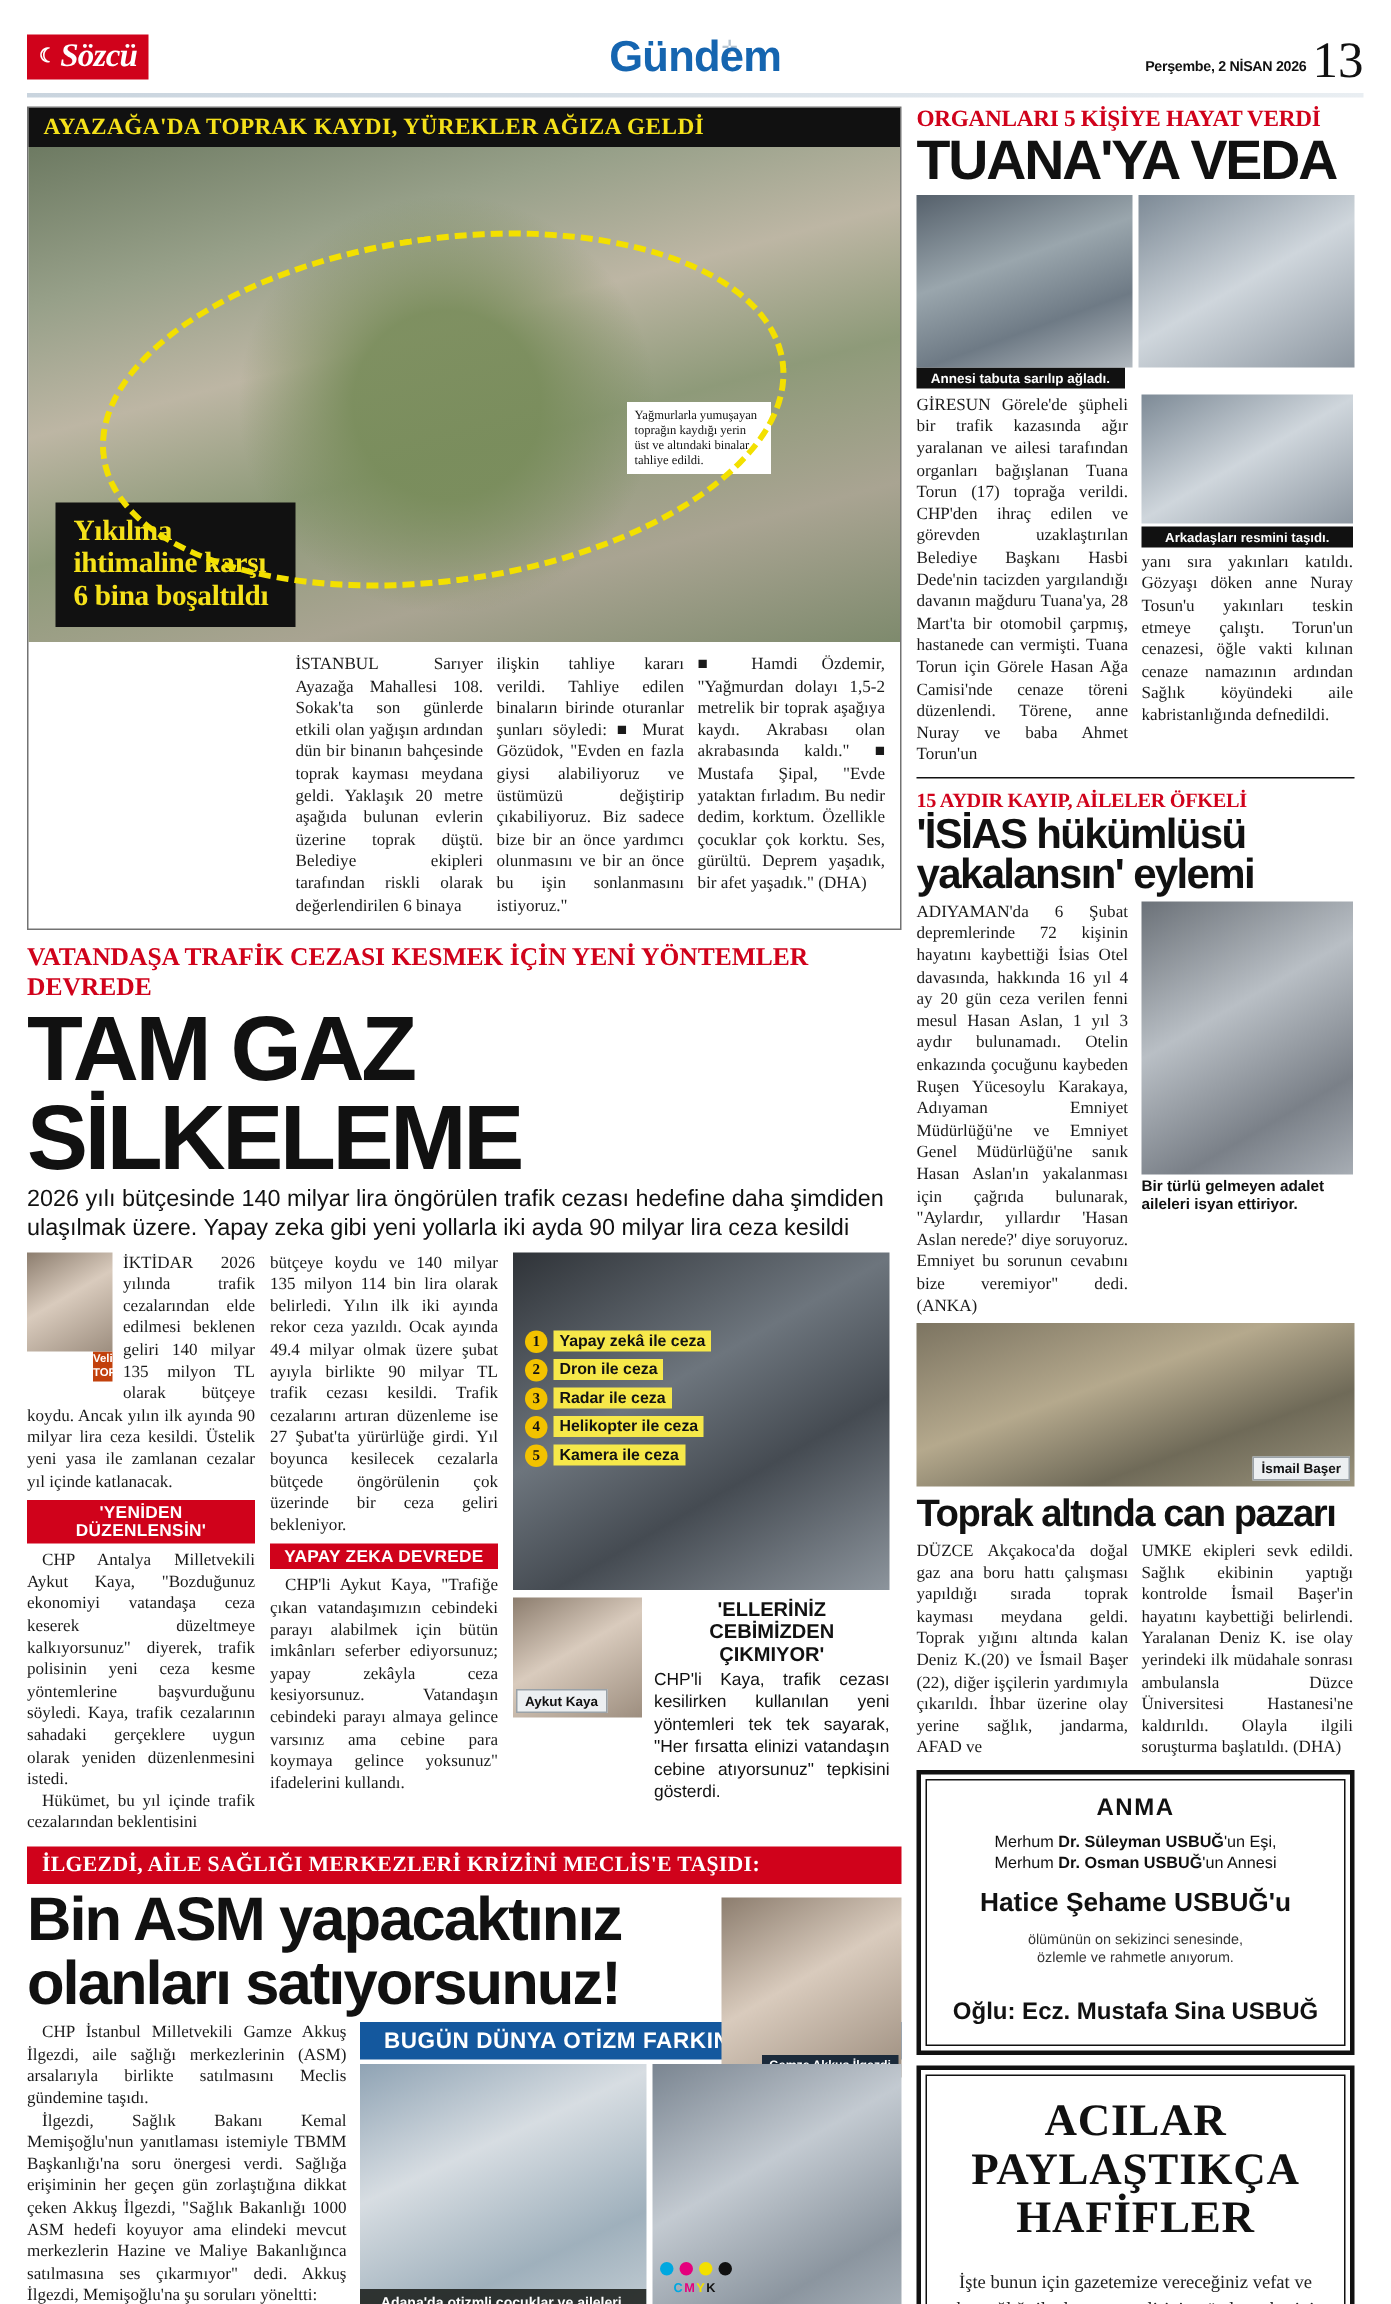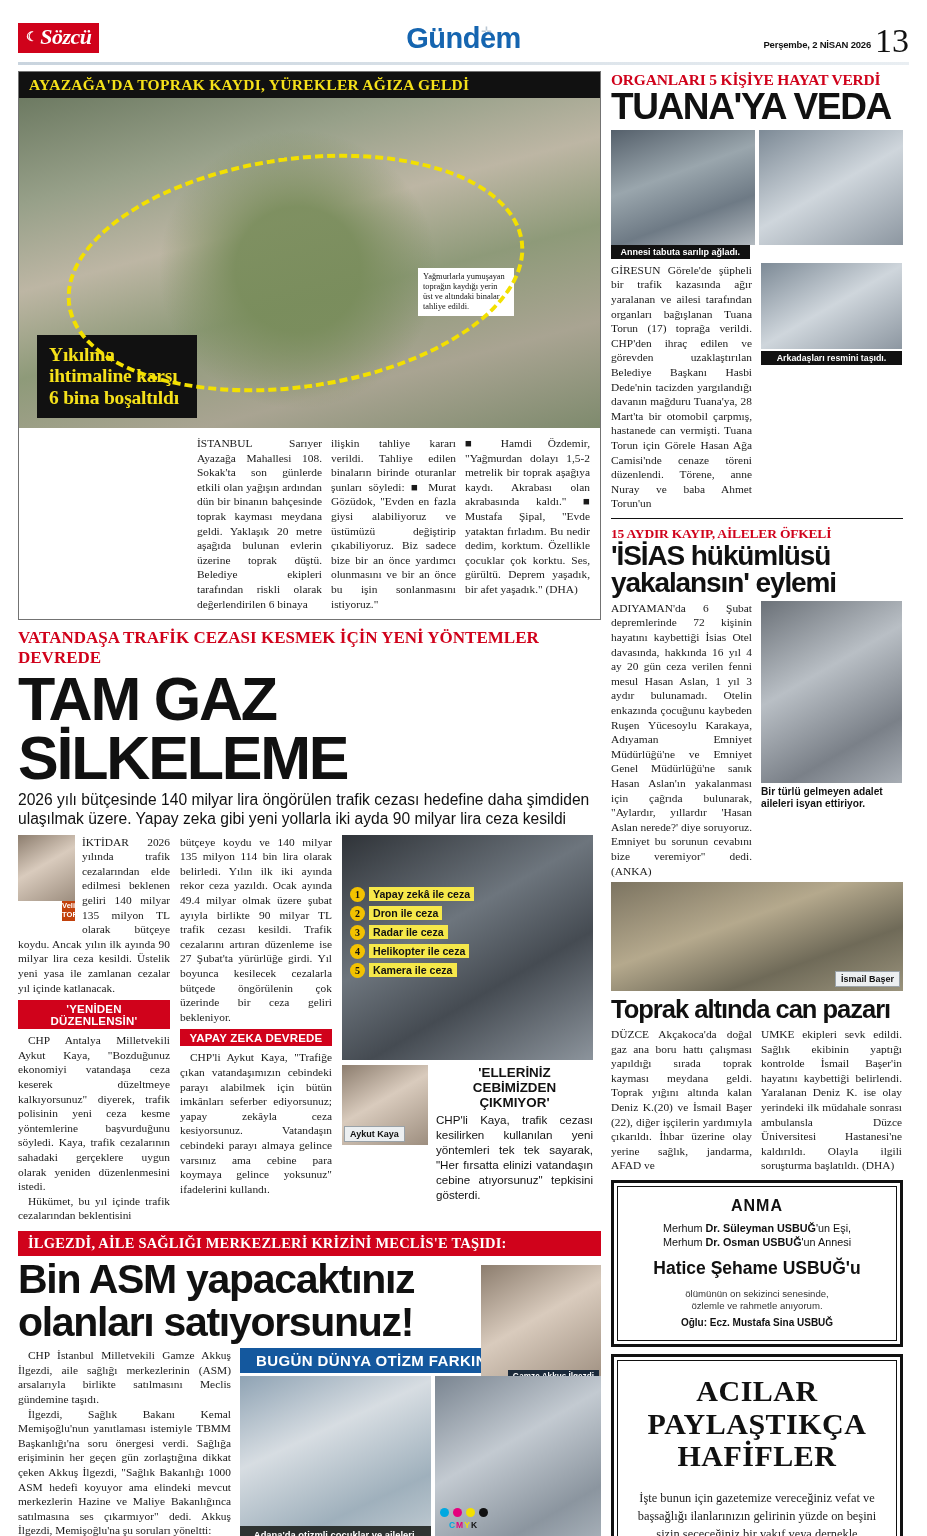--- a/index.html
+++ b/index.html
@@ -151,21 +151,21 @@
   .toprak-h { font-size:25.5px; font-weight:bold; letter-spacing:-1px; margin:4px 0 3px 0; }
 
   
   .anma-ad { border:3px solid #111; padding:3px; margin-top:7px; }
   .anma-inner { border:1px solid #111; padding:10px 8px 12px 8px; text-align:center; background:#fff; }
   .anma-t { font-size:16px; font-weight:bold; letter-spacing:1px; margin-bottom:6px; }
   .anma-l { font-size:10.8px; line-height:1.32; }
   .anma-l b { font-weight:bold; }
   .anma-name { font-size:17.5px; font-weight:bold; margin:8px 0 9px 0; }
   .anma-sm { font-size:9.6px; line-height:1.3; color:#333; }
-  .anma-son { font-size:10px; font-weight:bold; margin-top:5px; }
+  .anma-son { font-size:16px; font-weight:bold; margin-top:21px; }
 
   .acilar-ad { border:3px solid #111; padding:3px; margin-top:7px; }
   .acilar-inner { border:1px solid #111; padding:14px 10px 10px 10px; text-align:center; background:#fff; }
   .acilar-t { font-family:"Liberation Serif",serif; font-size:30px; font-weight:bold; line-height:1.08; letter-spacing:.5px; }
   .acilar-p { font-family:"Liberation Serif",serif; font-size:12.4px; line-height:1.46; margin-top:16px; color:#222; }
 
   
   .footer { position:absolute; left:0; right:0; bottom:6px; text-align:center; }
   .dots { display:flex; gap:4px; justify-content:center; }
   .dot { width:9px; height:9px; border-radius:50%; }
@@ -313,20 +313,22 @@
         <div style="display:flex;gap:21px">
           <div style="flex:1;background:#111;color:#fff;font-size:9px;font-weight:bold;text-align:center;padding:2px 3px;line-height:1.15">Annesi tabuta sarılıp ağladı.</div>
           <div style="flex:1"></div>
         </div>
         <div class="r-cols">
           <div class="c body-text">GİRESUN Görele'de şüpheli bir trafik kazasında ağır yaralanan ve ailesi tarafından organları bağışlanan Tuana Torun (17) toprağa verildi. CHP'den ihraç edilen ve görevden uzaklaştırılan Belediye Başkanı Hasbi Dede'nin tacizden yargılandığı davanın mağduru Tuana'ya, 28 Mart'ta bir otomobil çarpmış, hastanede can vermişti.
 Tuana Torun için Görele Hasan Ağa Camisi'nde cenaze töreni düzenlendi. Törene, anne Nuray ve baba Ahmet Torun'un</div>
           <div class="c">
             <div class="photo ph-portrait" style="height:86px;margin-bottom:2px"></div>
             <div style="background:#111;color:#fff;font-size:8.8px;font-weight:bold;text-align:center;padding:2px;margin-bottom:3px">Arkadaşları resmini taşıdı.</div>
+            <div class="body-text">yanı sıra yakınları katıldı.
+Gözyaşı döken anne Nuray Tosun'u yakınları teskin etmeye çalıştı. Torun'un cenazesi, öğle vakti kılınan cenaze namazının ardından Sağlık köyündeki aile kabristanlığında defnedildi.</div>
           </div>
         </div>
       </div>
 
       <div class="sep"></div>
 
       <div>
         <div class="r-kicker-red" style="font-size:13.5px">15 AYDIR KAYIP, AİLELER ÖFKELİ</div>
         <div class="isias-h">'İSİAS hükümlüsü</div>
         <div class="isias-h">yakalansın' eylemi</div>

